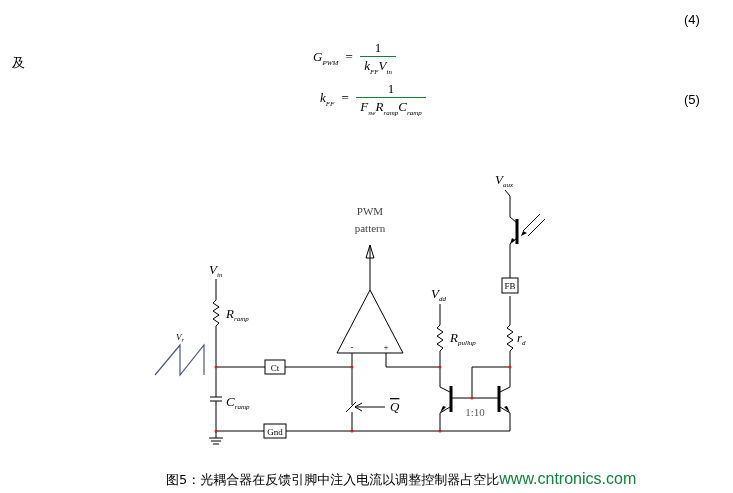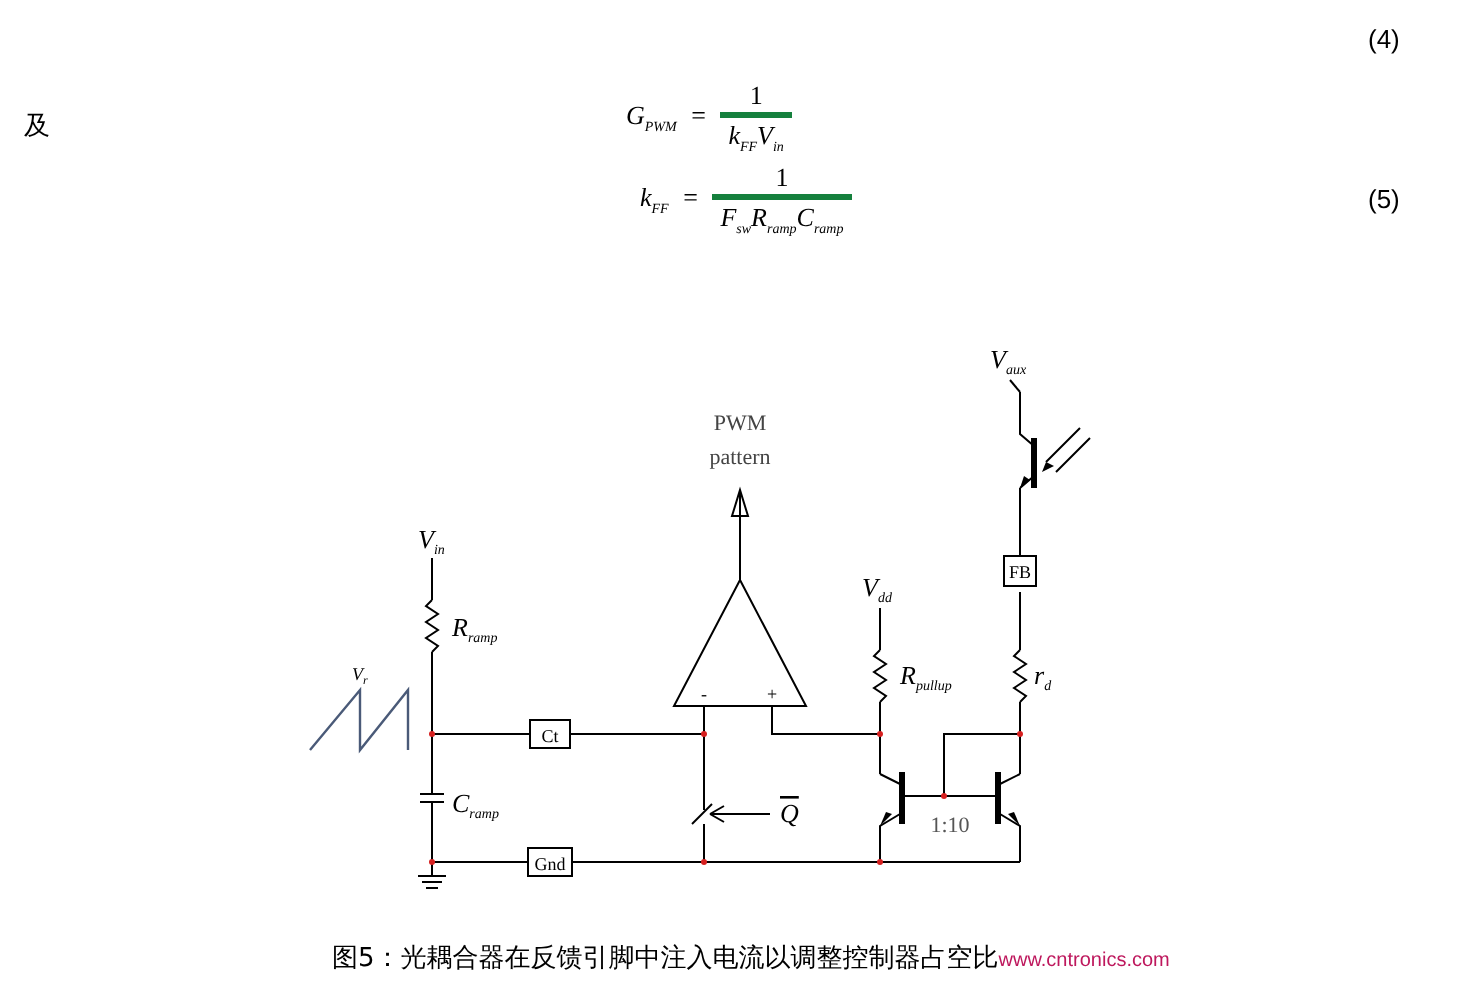--- a/index.html
+++ b/index.html
@@ -2,25 +2,25 @@
 <html><head>
 <meta charset="utf-8">
 <style>
   html, body { margin:0; padding:0; background:#ffffff; }
   body { width:733px; height:493px; position:relative; overflow:hidden; font-family:"Liberation Serif", serif; color:#000; }
   .abs { position:absolute; }
   .eq { font-family:"Liberation Serif", serif; font-style:italic; font-size:13px; }
   .eqnum { font-family:"Liberation Sans", sans-serif; font-size:13px; }
   .frac { display:inline-block; text-align:center; vertical-align:middle; }
   .frac .num { display:block; font-style:normal; padding:0 4px; }
-  .frac .den { display:block; border-top:3px solid #15803d; padding:1px 4px 0 4px; }
+  .frac .den { display:block; border-top:1px solid #15803d; padding:1px 4px 0 4px; }
   sub { font-size:7px; font-style:italic; }
   .cn { font-family:"DejaVu Sans", sans-serif; font-size:13px; }
   .caption { font-family:"DejaVu Sans", sans-serif; font-size:13px; color:#000; }
-  .wm { color:#be185d; font-family:"Liberation Sans", sans-serif; font-size:10px; }
+  .wm { color:#15803d; font-family:"Liberation Sans", sans-serif; font-size:16px; }
   svg text { font-family:"Liberation Serif", serif; }
 </style>
 </head>
 <body>
 
 <div class="abs eq" style="left:313px; top:2px;margin-top:38px;">
   <span><span>G</span><sub>PWM</sub></span>
   <span style="font-style:normal; margin:0 4px;">=</span>
   <span class="frac">
     <span class="num">1</span>

